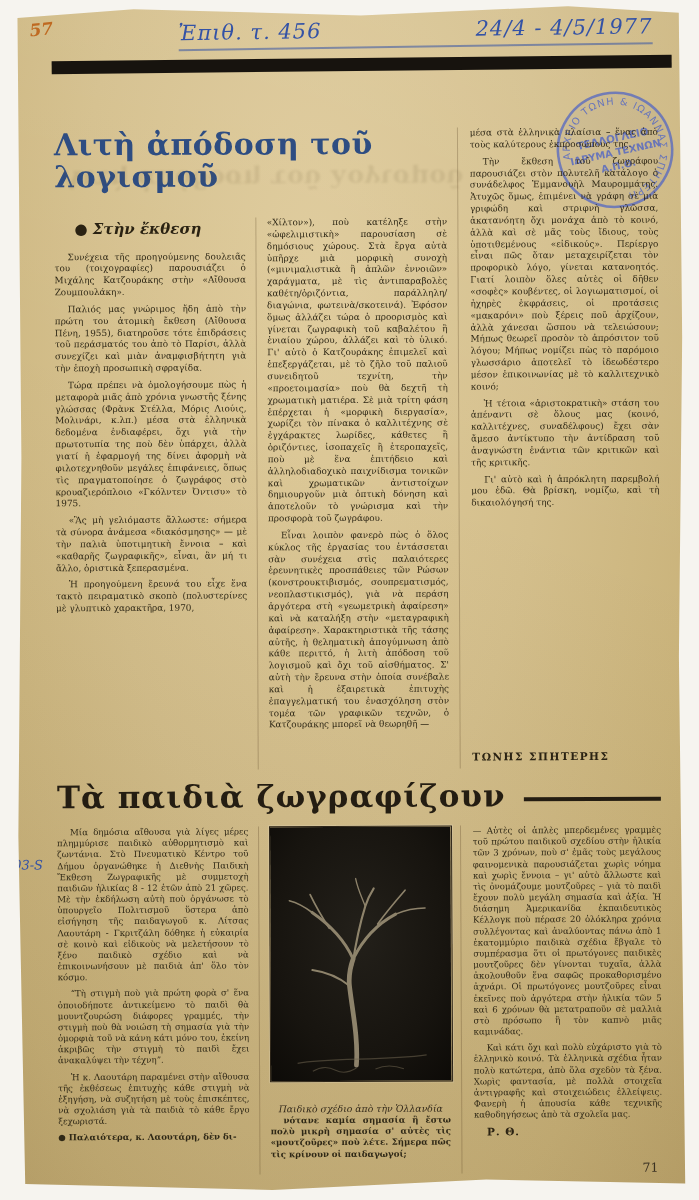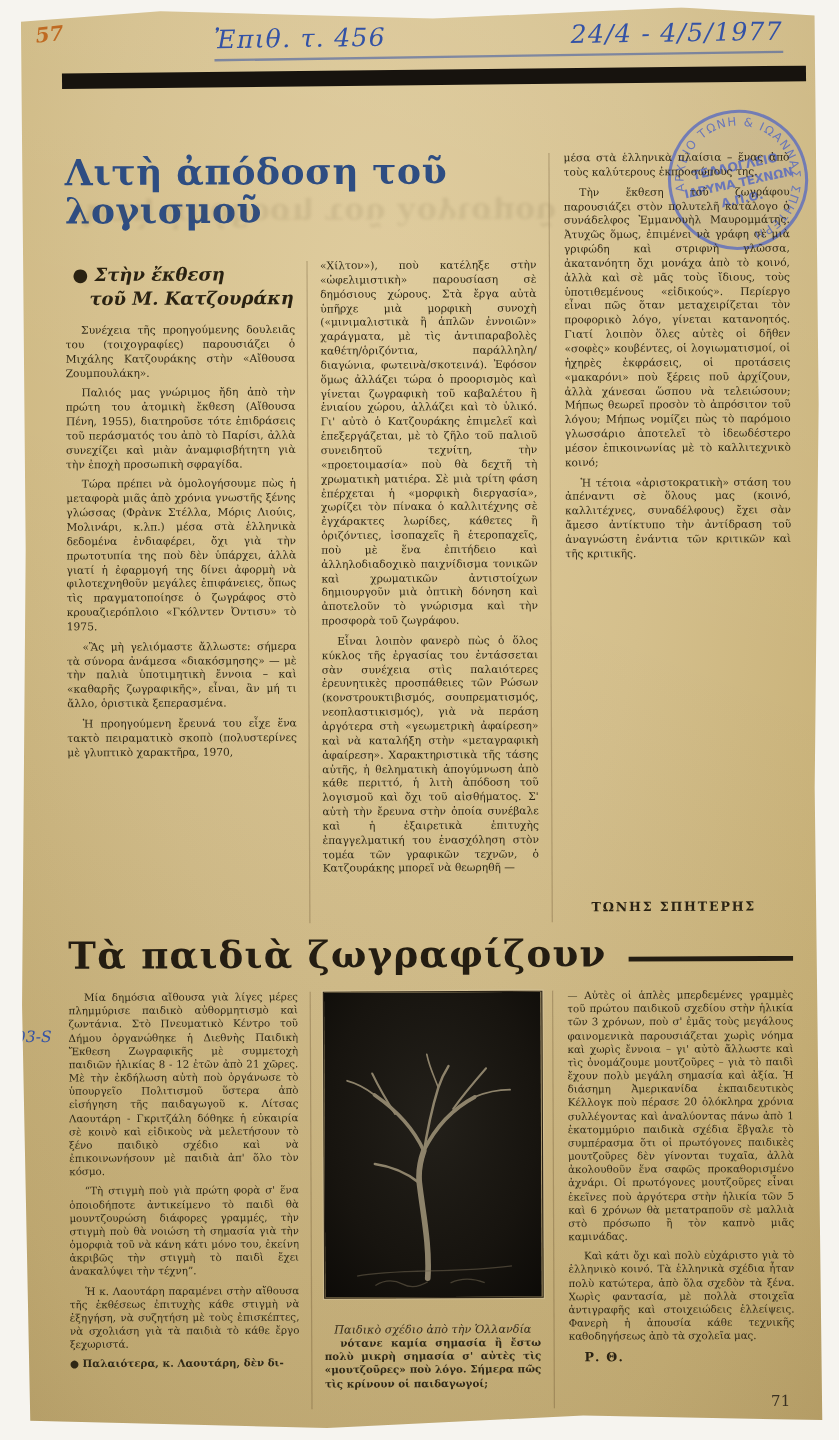--- a/index.html
+++ b/index.html
@@ -41,21 +41,21 @@
   .subhead{font-size:15px;font-weight:bold;font-style:italic;color:#2a2212;line-height:1.3;margin:2px 0 12px 6px;}
   .subhead div:last-child{margin-left:14px;}
   .bodytext{font-size:8.9px;line-height:1.33;color:#2f2816;text-align:justify;}
   .bodytext p{margin:0 0 5px;text-indent:13px;}
   .bodytext p.noind{text-indent:0;}
   .a1-c1{grid-column:1;grid-row:2;padding-right:10px;height:552px;overflow:hidden;}
   .a1-c2{grid-column:2;grid-row:2;padding:0 10px;border-left:1px solid rgba(88,66,38,0.3);height:552px;overflow:hidden;}
   .a1-c3{grid-column:3;grid-row:1/3;padding-left:12px;border-left:1px solid rgba(88,66,38,0.3);
     display:flex;flex-direction:column;}
   .a1-c3 .flow{overflow:hidden;}
-  .sig1{margin-top:auto;padding:10px 10px 4px 0;text-align:center;font-size:10.5px;font-weight:bold;
+  .sig1{margin-top:auto;padding:10px 10px 4px 0;text-align:left;font-size:10.5px;font-weight:bold;
     letter-spacing:1.5px;color:#2a2212;}
 
   
   .article2{position:absolute;top:772px;left:40px;right:24px;}
   .a2-head{display:flex;align-items:center;margin-bottom:12px;}
   .a2-head h2{margin:0;font-size:31px;font-weight:bold;color:#241d12;letter-spacing:1px;white-space:nowrap;}
   .a2-rule{flex:1;height:4px;background:#241d12;margin-left:18px;margin-top:8px;}
   .a2-grid{display:grid;grid-template-columns:1fr 1fr 1fr;}
   .a2-col{display:flex;flex-direction:column;height:348px;font-size:8.6px;line-height:1.3;}
   .a2-c1{padding-right:10px;}
@@ -107,39 +107,39 @@
     <section class="article1">
       <div class="a1-grid">
         <div class="a1-head">
           <h1>Λιτὴ ἀπόδοση τοῦ λογισμοῦ</h1>
           <div class="ghost">Λιτὴ ἀπόδοση τοῦ λογισμοῦ</div>
         </div>
 
         <div class="a1-c1 bodytext">
           <div class="subhead">
             <div>● Στὴν ἔκθεση</div>
-            <div>τοῦ Μ. Κατζουράκη</div>
           </div>
           <p>Συνέχεια τῆς προηγούμενης δουλειᾶς του (τοιχογραφίες) παρουσιάζει ὁ Μιχάλης Κατζουράκης στὴν «Αἴθουσα Ζουμπουλάκη».</p>
           <p>Παλιός μας γνώριμος ἤδη ἀπὸ τὴν πρώτη του ἀτομικὴ ἔκθεση (Αἴθουσα Πένη, 1955), διατηροῦσε τότε ἐπιδράσεις τοῦ περάσματός του ἀπὸ τὸ Παρίσι, ἀλλὰ συνεχίζει καὶ μιὰν ἀναμφισβήτητη γιὰ τὴν ἐποχὴ προσωπικὴ σφραγίδα.</p>
           <p>Τώρα πρέπει νὰ ὁμολογήσουμε πὼς ἡ μεταφορὰ μιᾶς ἀπὸ χρόνια γνωστῆς ξένης γλώσσας (Φρὰνκ Στέλλα, Μόρις Λιούις, Μολινάρι, κ.λπ.) μέσα στὰ ἑλληνικὰ δεδομένα ἐνδιαφέρει, ὄχι γιὰ τὴν πρωτοτυπία της ποὺ δὲν ὑπάρχει, ἀλλὰ γιατί ἡ ἐφαρμογή της δίνει ἀφορμὴ νὰ φιλοτεχνηθοῦν μεγάλες ἐπιφάνειες, ὅπως τὶς πραγματοποίησε ὁ ζωγράφος στὸ κρουαζιερόπλοιο «Γκόλντεν Ὀντισυ» τὸ 1975.</p>
           <p>«Ἂς μὴ γελιόμαστε ἄλλωστε: σήμερα τὰ σύνορα ἀνάμεσα «διακόσμησης» — μὲ τὴν παλιὰ ὑποτιμητικὴ ἔννοια – καὶ «καθαρῆς ζωγραφικῆς», εἶναι, ἂν μή τι ἄλλο, ὁριστικὰ ξεπερασμένα.</p>
           <p>Ἡ προηγούμενη ἔρευνά του εἶχε ἕνα τακτὸ πειραματικὸ σκοπὸ (πολυστερίνες μὲ γλυπτικὸ χαρακτῆρα, 1970,</p>
         </div>
 
         <div class="a1-c2 bodytext">
           <p class="noind">«Χίλτον»), ποὺ κατέληξε στὴν «ὠφελιμιστικὴ» παρουσίαση σὲ δημόσιους χώρους. Στὰ ἔργα αὐτὰ ὑπῆρχε μιὰ μορφικὴ συνοχὴ («μινιμαλιστικὰ ἢ ἁπλῶν ἐννοιῶν» χαράγματα, μὲ τὶς ἀντιπαραβολὲς καθέτη/ὁριζόντια, παράλληλη/διαγώνια, φωτεινὰ/σκοτεινά). Ἐφόσον ὅμως ἀλλάζει τώρα ὁ προορισμὸς καὶ γίνεται ζωγραφικὴ τοῦ καβαλέτου ἢ ἑνιαίου χώρου, ἀλλάζει καὶ τὸ ὑλικό. Γι' αὐτὸ ὁ Κατζουράκης ἐπιμελεῖ καὶ ἐπεξεργάζεται, μὲ τὸ ζῆλο τοῦ παλιοῦ συνειδητοῦ τεχνίτη, τὴν «προετοιμασία» ποὺ θὰ δεχτῆ τὴ χρωματικὴ ματιέρα. Σὲ μιὰ τρίτη φάση ἐπέρχεται ἡ «μορφικὴ διεργασία», χωρίζει τὸν πίνακα ὁ καλλιτέχνης σὲ ἐγχάρακτες λωρίδες, κάθετες ἢ ὁριζόντιες, ἰσοπαχεῖς ἢ ἑτεροπαχεῖς, ποὺ μὲ ἕνα ἐπιτήδειο καὶ ἀλληλοδιαδοχικὸ παιχνίδισμα τονικῶν καὶ χρωματικῶν ἀντιστοίχων δημιουργοῦν μιὰ ὀπτικὴ δόνηση καὶ ἀποτελοῦν τὸ γνώρισμα καὶ τὴν προσφορὰ τοῦ ζωγράφου.</p>
           <p>Εἶναι λοιπὸν φανερὸ πὼς ὁ ὅλος κύκλος τῆς ἐργασίας του ἐντάσσεται σὰν συνέχεια στὶς παλαιότερες ἐρευνητικὲς προσπάθειες τῶν Ρώσων (κονστρουκτιβισμός, σουπρεματισμός, νεοπλαστικισμός), γιὰ νὰ περάση ἀργότερα στὴ «γεωμετρικὴ ἀφαίρεση» καὶ νὰ καταλήξη στὴν «μεταγραφικὴ ἀφαίρεση». Χαρακτηριστικὰ τῆς τάσης αὐτῆς, ἡ θεληματικὴ ἀπογύμνωση ἀπὸ κάθε περιττό, ἡ λιτὴ ἀπόδοση τοῦ λογισμοῦ καὶ ὄχι τοῦ αἰσθήματος. Σ' αὐτὴ τὴν ἔρευνα στὴν ὁποία συνέβαλε καὶ ἡ ἐξαιρετικὰ ἐπιτυχὴς ἐπαγγελματική του ἐνασχόληση στὸν τομέα τῶν γραφικῶν τεχνῶν, ὁ Κατζουράκης μπορεῖ νὰ θεωρηθῆ —</p>
         </div>
 
         <div class="a1-c3 bodytext">
           <div class="flow">
             <p class="noind">μέσα στὰ ἑλληνικὰ πλαίσια – ἕνας ἀπὸ τοὺς καλύτερους ἐκπροσώπους της.</p>
             <p>Τὴν ἔκθεση τοῦ ζωγράφου παρουσιάζει στὸν πολυτελῆ κατάλογο ὁ συνάδελφος Ἐμμανουὴλ Μαυρομμάτης. Ἀτυχῶς ὅμως, ἐπιμένει νὰ γράφη σὲ μιὰ γριφώδη καὶ στριφνὴ γλῶσσα, ἀκατανόητη ὄχι μονάχα ἀπὸ τὸ κοινό, ἀλλὰ καὶ σὲ μᾶς τοὺς ἴδιους, τοὺς ὑποτιθεμένους «εἰδικούς». Περίεργο εἶναι πῶς ὅταν μεταχειρίζεται τὸν προφορικὸ λόγο, γίνεται κατανοητός. Γιατί λοιπὸν ὅλες αὐτὲς οἱ δῆθεν «σοφὲς» κουβέντες, οἱ λογιωματισμοί, οἱ ἠχηρὲς ἐκφράσεις, οἱ προτάσεις «μακαρόνι» ποὺ ξέρεις ποῦ ἀρχίζουν, ἀλλὰ χάνεσαι ὥσπου νὰ τελειώσουν; Μήπως θεωρεῖ προσὸν τὸ ἀπρόσιτον τοῦ λόγου; Μήπως νομίζει πὼς τὸ παρόμοιο γλωσσάριο ἀποτελεῖ τὸ ἰδεωδέστερο μέσον ἐπικοινωνίας μὲ τὸ καλλιτεχνικὸ κοινό;</p>
             <p>Ἡ τέτοια «ἀριστοκρατικὴ» στάση του ἀπέναντι σὲ ὅλους μας (κοινό, καλλιτέχνες, συναδέλφους) ἔχει σὰν ἄμεσο ἀντίκτυπο τὴν ἀντίδραση τοῦ ἀναγνώστη ἐνάντια τῶν κριτικῶν καὶ τῆς κριτικῆς.</p>
+            <p>Γι' αὐτὸ καὶ ἡ ἀπρόκλητη παρεμβολή μου ἐδῶ. Θὰ βρίσκη, νομίζω, καὶ τὴ δικαιολόγησή της.</p>
           </div>
           <div class="sig1">ΤΩΝΗΣ ΣΠΗΤΕΡΗΣ</div>
         </div>
       </div>
     </section>
 
     <section class="article2">
       <div class="a2-head">
         <h2>Τὰ παιδιὰ ζωγραφίζουν</h2>
         <div class="a2-rule"></div>
@@ -181,21 +181,21 @@
                 </g>
                 <g fill="none" stroke="#6f6550" stroke-width="1.1" opacity="0.55">
                   <path d="M28,238 C60,232 118,236 164,230"></path>
                   <path d="M44,246 q12,-7 24,-1 q10,5 22,-2"></path>
                   <path d="M110,244 q14,-6 30,0"></path>
                 </g>
               </svg>
             </div>
             <figcaption>Παιδικὸ σχέδιο ἀπὸ τὴν Ὁλλανδία</figcaption>
           </figure>
-          <p class="a2-question">νότανε καμία σημασία ἢ ἔστω πολὺ μικρὴ σημασία σ' αὐτὲς τὶς «μουτζοῦρες» ποὺ λόγο. Σήμερα πῶς τὶς κρίνουν οἱ παιδαγωγοί;</p>
+          <p class="a2-question">νότανε καμία σημασία ἢ ἔστω πολὺ μικρὴ σημασία σ' αὐτὲς τὶς «μουτζοῦρες» ποὺ λέτε. Σήμερα πῶς τὶς κρίνουν οἱ παιδαγωγοί;</p>
         </div>
 
         <div class="a2-col a2-c3 bodytext">
           <div class="flow">
             <p class="noind">— Αὐτὲς οἱ ἁπλὲς μπερδεμένες γραμμὲς τοῦ πρώτου παιδικοῦ σχεδίου στὴν ἡλικία τῶν 3 χρόνων, ποὺ σ' ἐμᾶς τοὺς μεγάλους φαινομενικὰ παρουσιάζεται χωρὶς νόημα καὶ χωρὶς ἔννοια – γι' αὐτὸ ἄλλωστε καὶ τὶς ὀνομάζουμε μουτζοῦρες – γιὰ τὸ παιδὶ ἔχουν πολὺ μεγάλη σημασία καὶ ἀξία. Ἡ διάσημη Ἀμερικανίδα ἐκπαιδευτικὸς Κέλλογκ ποὺ πέρασε 20 ὁλόκληρα χρόνια συλλέγοντας καὶ ἀναλύοντας πάνω ἀπὸ 1 ἑκατομμύριο παιδικὰ σχέδια ἔβγαλε τὸ συμπέρασμα ὅτι οἱ πρωτόγονες παιδικὲς μουτζοῦρες δὲν γίνονται τυχαῖα, ἀλλὰ ἀκολουθοῦν ἕνα σαφῶς προκαθορισμένο ἀχνάρι. Οἱ πρωτόγονες μουτζοῦρες εἶναι ἐκεῖνες ποὺ ἀργότερα στὴν ἡλικία τῶν 5 καὶ 6 χρόνων θὰ μετατραποῦν σὲ μαλλιὰ στὸ πρόσωπο ἢ τὸν καπνὸ μιᾶς καμινάδας.</p>
             <p>Καὶ κάτι ὄχι καὶ πολὺ εὐχάριστο γιὰ τὸ ἑλληνικὸ κοινό. Τὰ ἑλληνικὰ σχέδια ἦταν πολὺ κατώτερα, ἀπὸ ὅλα σχεδὸν τὰ ξένα. Χωρὶς φαντασία, μὲ πολλὰ στοιχεῖα ἀντιγραφῆς καὶ στοιχειώδεις ἐλλείψεις. Φανερὴ ἡ ἀπουσία κάθε τεχνικῆς καθοδηγήσεως ἀπὸ τὰ σχολεῖα μας.</p>
           </div>
           <p class="sig2">Ρ. Θ.</p>
         </div>
       </div>

